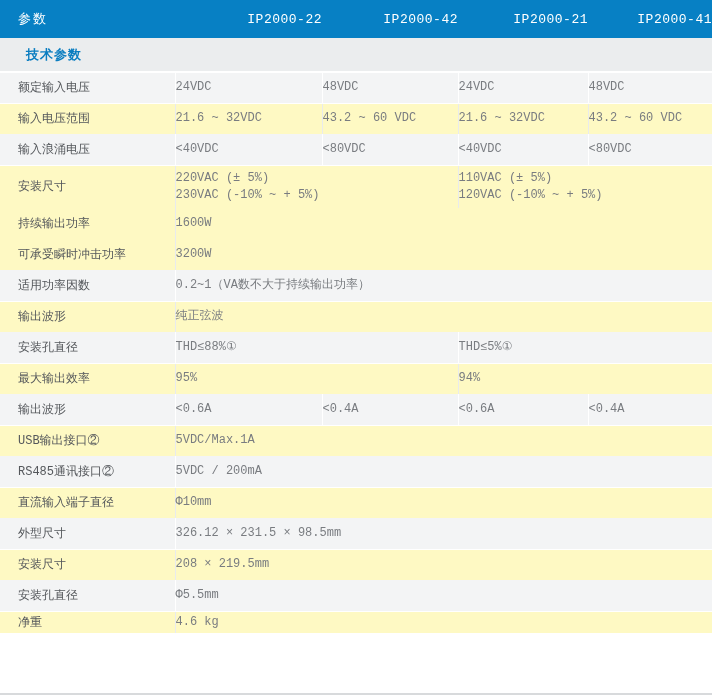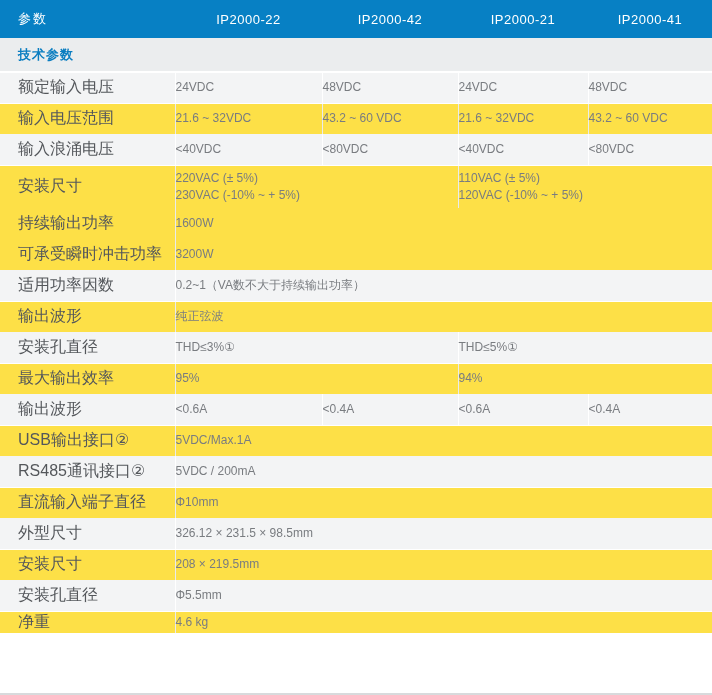--- a/index.html
+++ b/index.html
@@ -12,61 +12,62 @@
     width: 712px;
     height: 695px;
     overflow: hidden;
     background: #ffffff;
     border-bottom: 2px solid #d8dadc;
   }
   table {
     width: 712px;
     border-collapse: collapse;
     table-layout: fixed;
+    font-family: Liberation Mono, monospace;
   }
   
   thead tr {
     height: 38px;
     background: var(--header-bg, #0780c4);
   }
   thead th {
     color: #ffffff;
     font-size: 13px;
     font-weight: normal;
     letter-spacing: 0.5px;
     vertical-align: middle;
   }
   thead th.param-head {
     text-align: left;
     padding-left: 18px;
     letter-spacing: 2px;
   }
-  thead th.model-head { text-align: center; }
+  thead th.model-head { text-align: right; }
   
   tr.section-row {
     height: 34px;
     background: var(--section-bg, #ebedee);
     border-bottom: 2px solid #ffffff;
   }
   tr.section-row td {
     color: var(--section-text, #0a7dc0);
     font-size: 13px;
     font-weight: 600;
-    padding-left: 18px;
+    padding-left: 26px;
     letter-spacing: 1px;
     vertical-align: middle;
   }
   
   tbody tr { height: 31px; }
   tbody tr:nth-child(5) { height: 43px; }   
   tbody tr:last-child  { height: 22px; }    
   tbody tr.gray  { background: var(--zebra-bg, #f3f4f5); border-bottom: 1px solid #ffffff; }
-  tbody tr.white { background: #fde047; }
+  tbody tr.white { background: #fef9c3; }
   td.param {
-    font-size: 16px;
+    font-size: 12px;
     color: #54575b;
     padding-left: 18px;
     text-align: left;
     vertical-align: middle;
   }
   td.value {
     font-size: 12px;
     color: #797c80;
     text-align: left;
     vertical-align: middle;
@@ -139,21 +140,21 @@
         <tr class="gray">
           <td class="param">适用功率因数</td>
           <td class="value" colspan="4">0.2~1（VA数不大于持续输出功率）</td>
         </tr>
         <tr class="white">
           <td class="param">输出波形</td>
           <td class="value" colspan="4">纯正弦波</td>
         </tr>
         <tr class="gray">
           <td class="param">安装孔直径</td>
-          <td class="value" colspan="2">THD≤3%①</td>
+          <td class="value" colspan="2">THD≤88%①</td>
           <td class="value" colspan="2">THD≤5%①</td>
         </tr>
         <tr class="white">
           <td class="param">最大输出效率</td>
           <td class="value" colspan="2">95%</td>
           <td class="value" colspan="2">94%</td>
         </tr>
         <tr class="gray">
           <td class="param">输出波形</td>
           <td class="value" colspan="1">&lt;0.6A</td>

